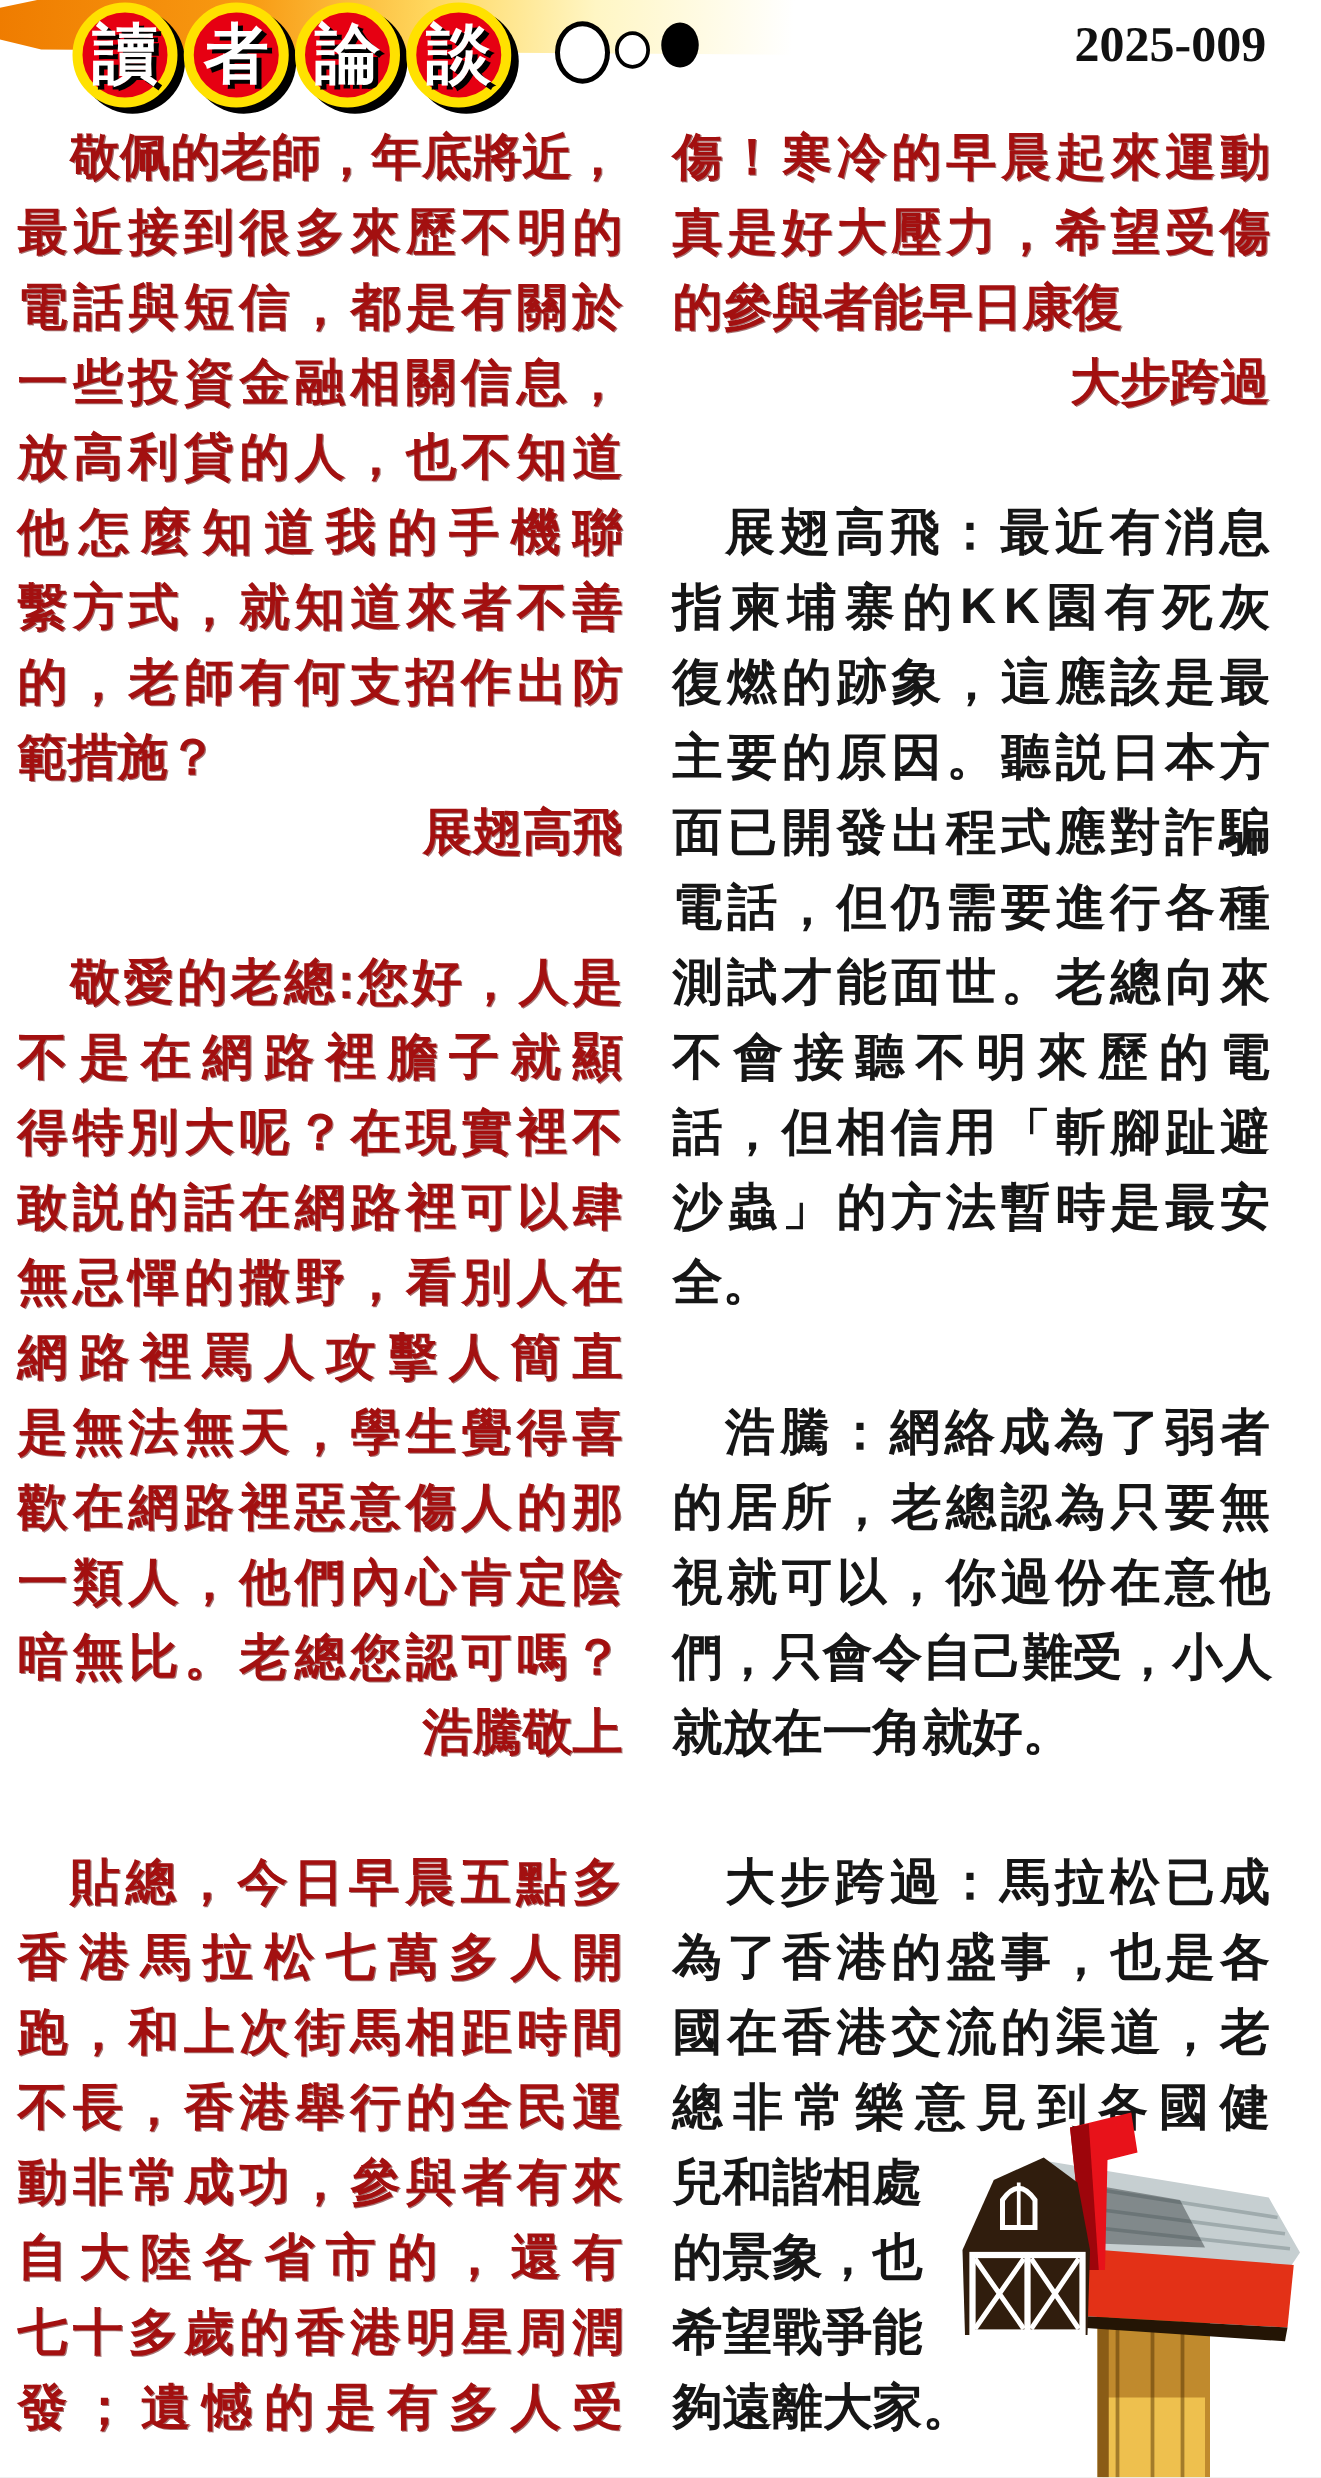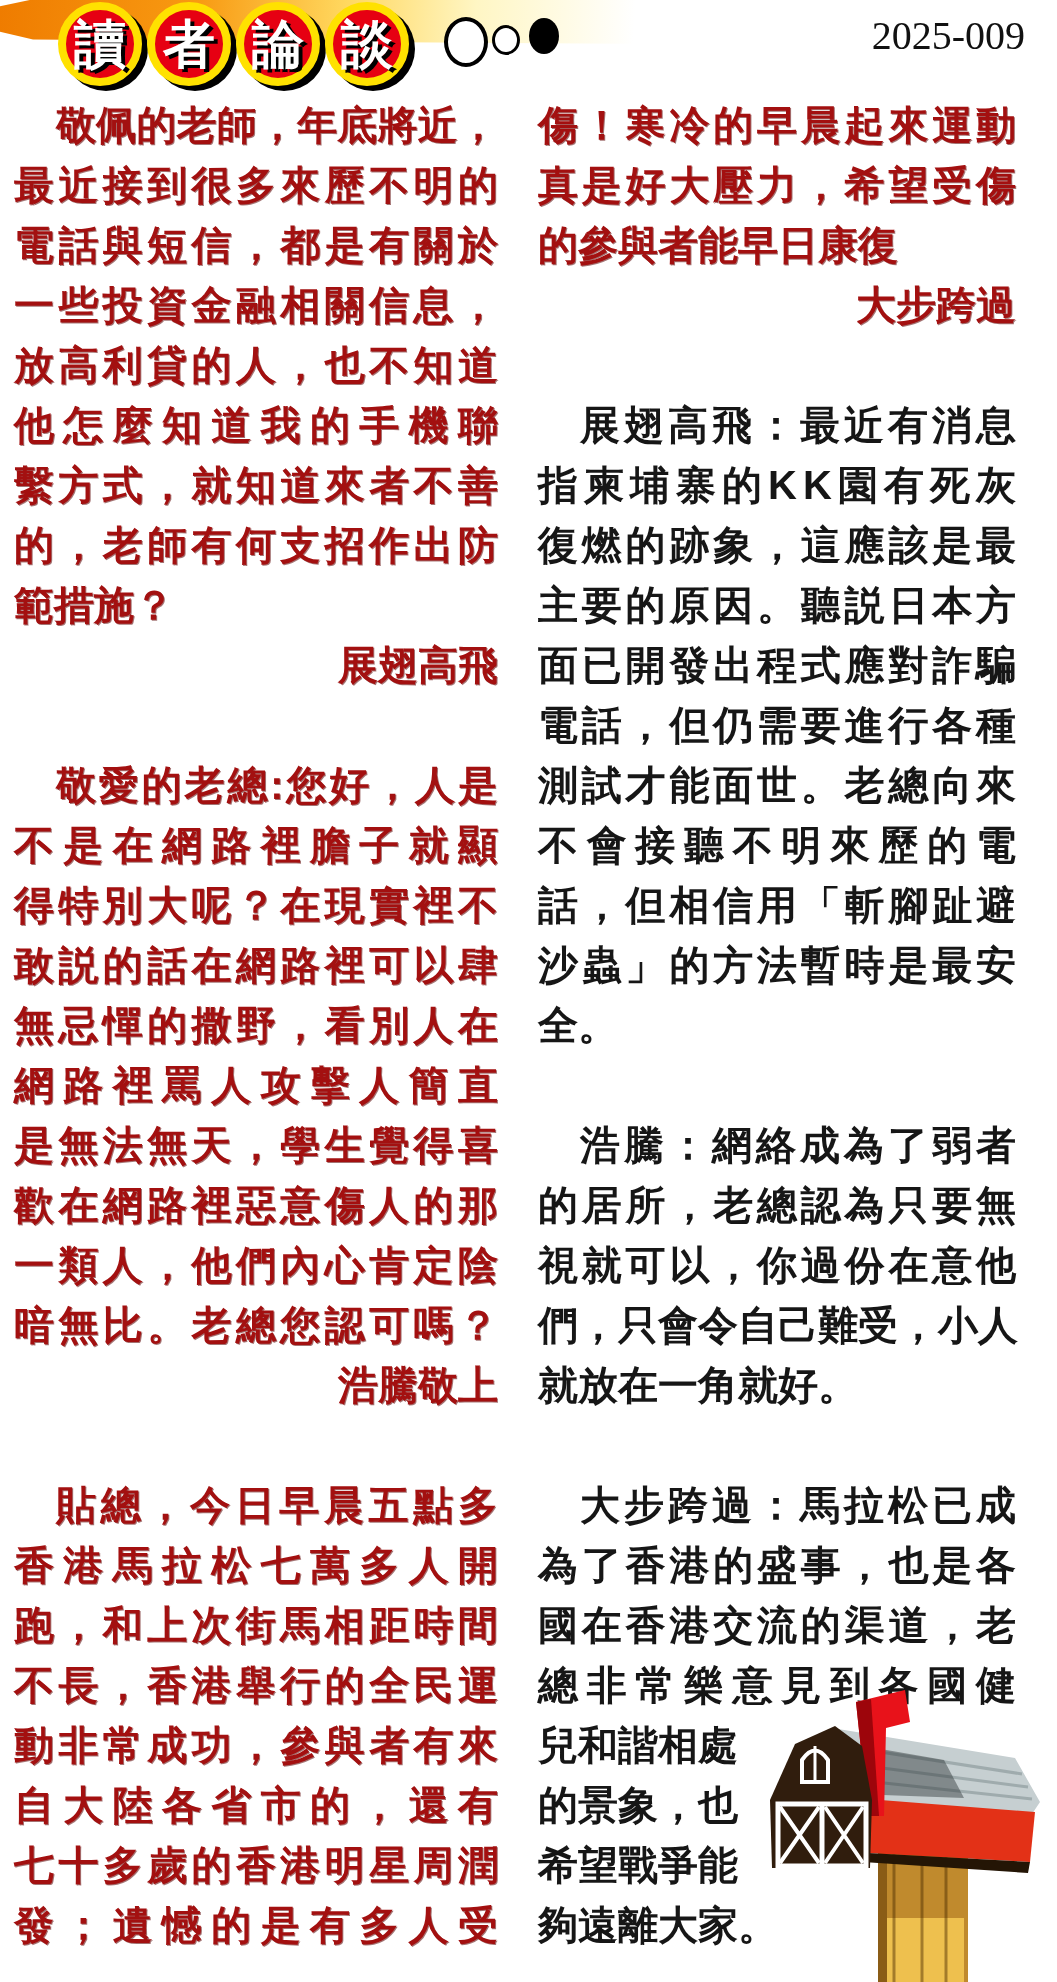--- a/index.html
+++ b/index.html
@@ -14,22 +14,22 @@
   .badge{width:68px;height:68px;border-radius:50%;
          background:var(--badge-red);border:8px solid var(--badge-ring);
          box-shadow:6px 5px 0 #000;
          display:flex;align-items:center;justify-content:center;
          color:var(--badge-text);font-size:52px;font-weight:900;
          text-shadow:4px 3px 0 #000;line-height:1;}
   .dot{position:absolute;border-radius:50%;}
   .dot-large-outline{left:444px;top:17px;width:36px;height:42px;border:4px solid #000;background:#fff;}
   .dot-small-outline{left:492px;top:25px;width:22px;height:24px;border:3px solid #000;background:#fff;}
   .dot-filled{left:529px;top:18px;width:30px;height:36px;background:#000;}
-  .issue{position:absolute;right:32px;top:12px;
-         font-family:"Liberation Serif",serif;font-weight:400;font-size:40px;color:#111;}
+  .issue{position:absolute;right:44px;top:12px;
+         font-family:"Liberation Serif",serif;font-weight:700;font-size:40px;color:#111;}
 
   
   .column{position:absolute;top:95px;}
   .column.left{left:14px;width:484px;}
   .column.right{left:538px;width:478px;}
   .line{height:60px;display:flex;align-items:center;justify-content:flex-start;
         font-size:40px;font-weight:700;white-space:pre;}
   .line.justify{justify-content:space-between;}
   .line.signature{justify-content:flex-end;}
   .line.indent{padding-left:42px;}

